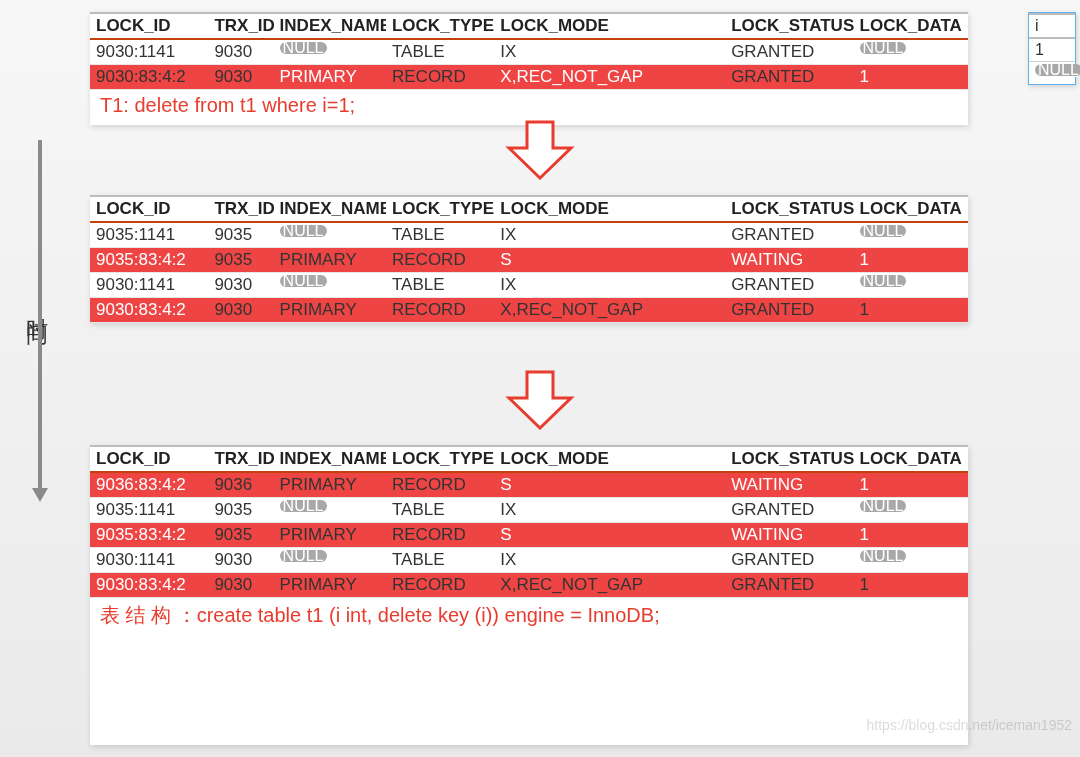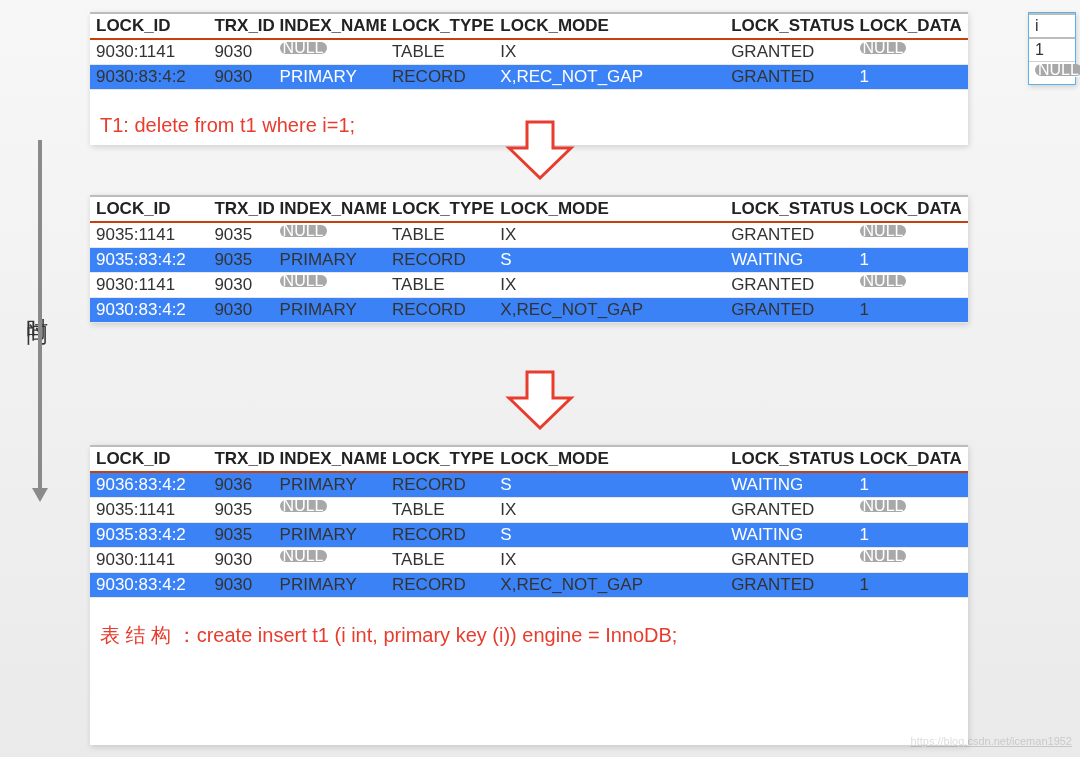--- a/index.html
+++ b/index.html
@@ -47,21 +47,20 @@
     box-shadow: 1px 2px 6px rgba(0,0,0,0.15);
   }
   .panel1 { top: 12px; }
   .panel2 { top: 195px; }
   .panel3 { top: 445px; height: 300px; }
 
   .note {
     color: #e83c2e;
     font-size: 20px;
     padding: 4px 10px 8px 10px;
-    margin-top: 20px;
   }
 
   
   table.locks {
     width: 100%;
     border-collapse: collapse;
     font-size: 17px;
     table-layout: fixed;
   }
   table.locks th, table.locks td {
@@ -79,21 +78,21 @@
     border-bottom: 2px solid #c2410c;
   }
   table.locks col.c-lockid   { width: 118px; }
   table.locks col.c-trxid    { width: 65px; }
   table.locks col.c-index    { width: 112px; }
   table.locks col.c-type     { width: 108px; }
   table.locks col.c-mode     { width: 230px; }
   table.locks col.c-status   { width: 128px; }
   table.locks col.c-data     { width: 114px; }
 
-  tr.alt td { background: #3b82f6; }
+  tr.alt td { background: #ef4444; }
 
   .hl-lockid   { background: #006fd6; color: #fff; }
   .hl-index    { background: #006fd6; color: #fff; }
   .hl-mode     { background: #006fd6; color: #fff; }
   .hl-status   { background: #006fd6; color: #fff; }
   .hl-data     { background: #006fd6; color: #fff; }
 
   .null-badge {
     display: inline-block;
     background: #a8a8a8;
@@ -128,24 +127,23 @@
   }
   .mini-panel .mh, .mini-panel .mc {
     padding: 2px 6px;
     border-bottom: 1px solid #d0d0d0;
   }
   .mini-panel .mh { border-top: 2px solid #bcbcbc; border-bottom: 2px solid #bcbcbc; }
   .mini-panel .mc.last { border-bottom: none; }
 
   .watermark {
     position: absolute;
-    right: 8px; bottom: 10px;
-    font-size: 11px;
+    right: 8px; bottom: 24px;
+    font-size: 14px;
     color: rgba(0,0,0,0.15);
-    text-decoration: underline;
   }
 </style>
 </head>
 <body>
 
 <div class="time-label">时间</div>
 <div class="time-arrow"></div>
 
 <div class="panel panel1">
   <table class="locks">
@@ -331,21 +329,21 @@
           <td class="hl-lockid">9030:83:4:2</td>
           <td>9030</td>
           <td>PRIMARY</td>
           <td>RECORD</td>
           <td>X,REC_NOT_GAP</td>
           <td>GRANTED</td>
           <td>1</td>
         </tr>
       </tbody>
   </table>
-  <div class="note">表 结 构 ：create insert t1 (i int, primary key (i)) engine = InnoDB;</div>
+  <div class="note">表 结 构 ：create table t1 (i int, delete key (i)) engine = InnoDB;</div>
 </div>
 
 <div class="mini-panel">
   <div class="mh">i</div>
   <div class="mc">1</div>
   <div class="mc last"><span class="null-badge">NULL</span></div>
 </div>
 
 <div class="watermark">https://blog.csdn.net/iceman1952</div>
 

